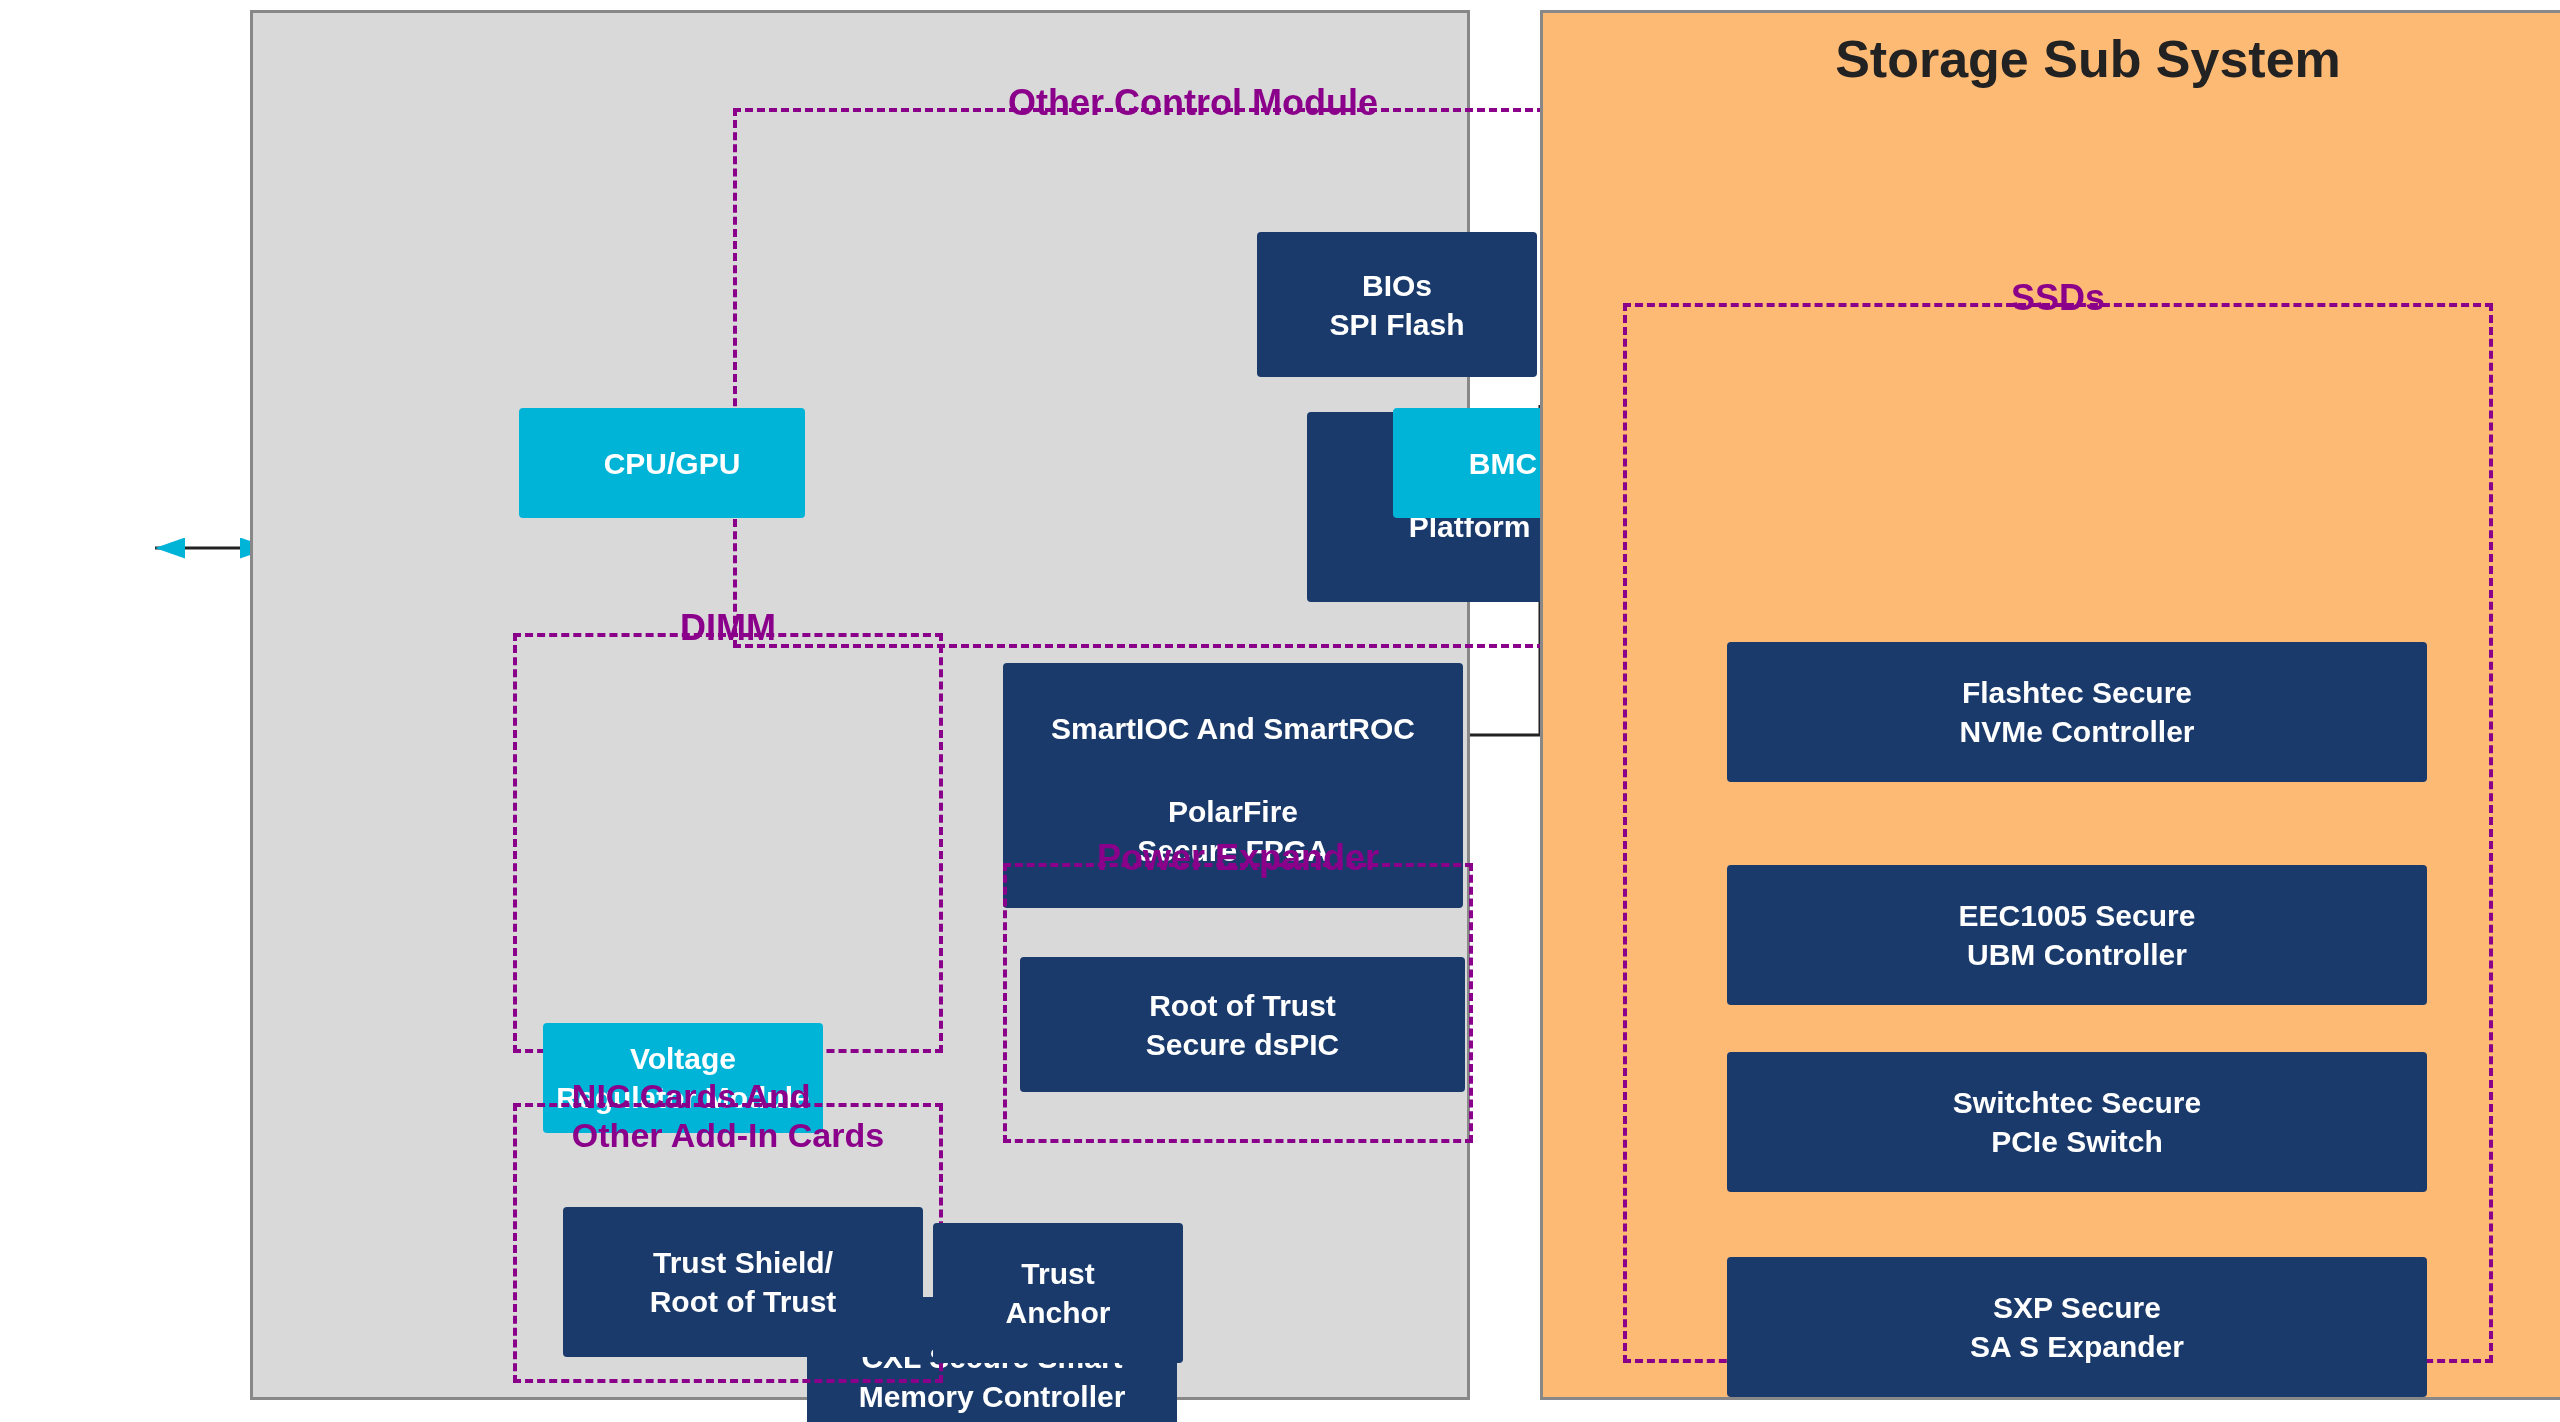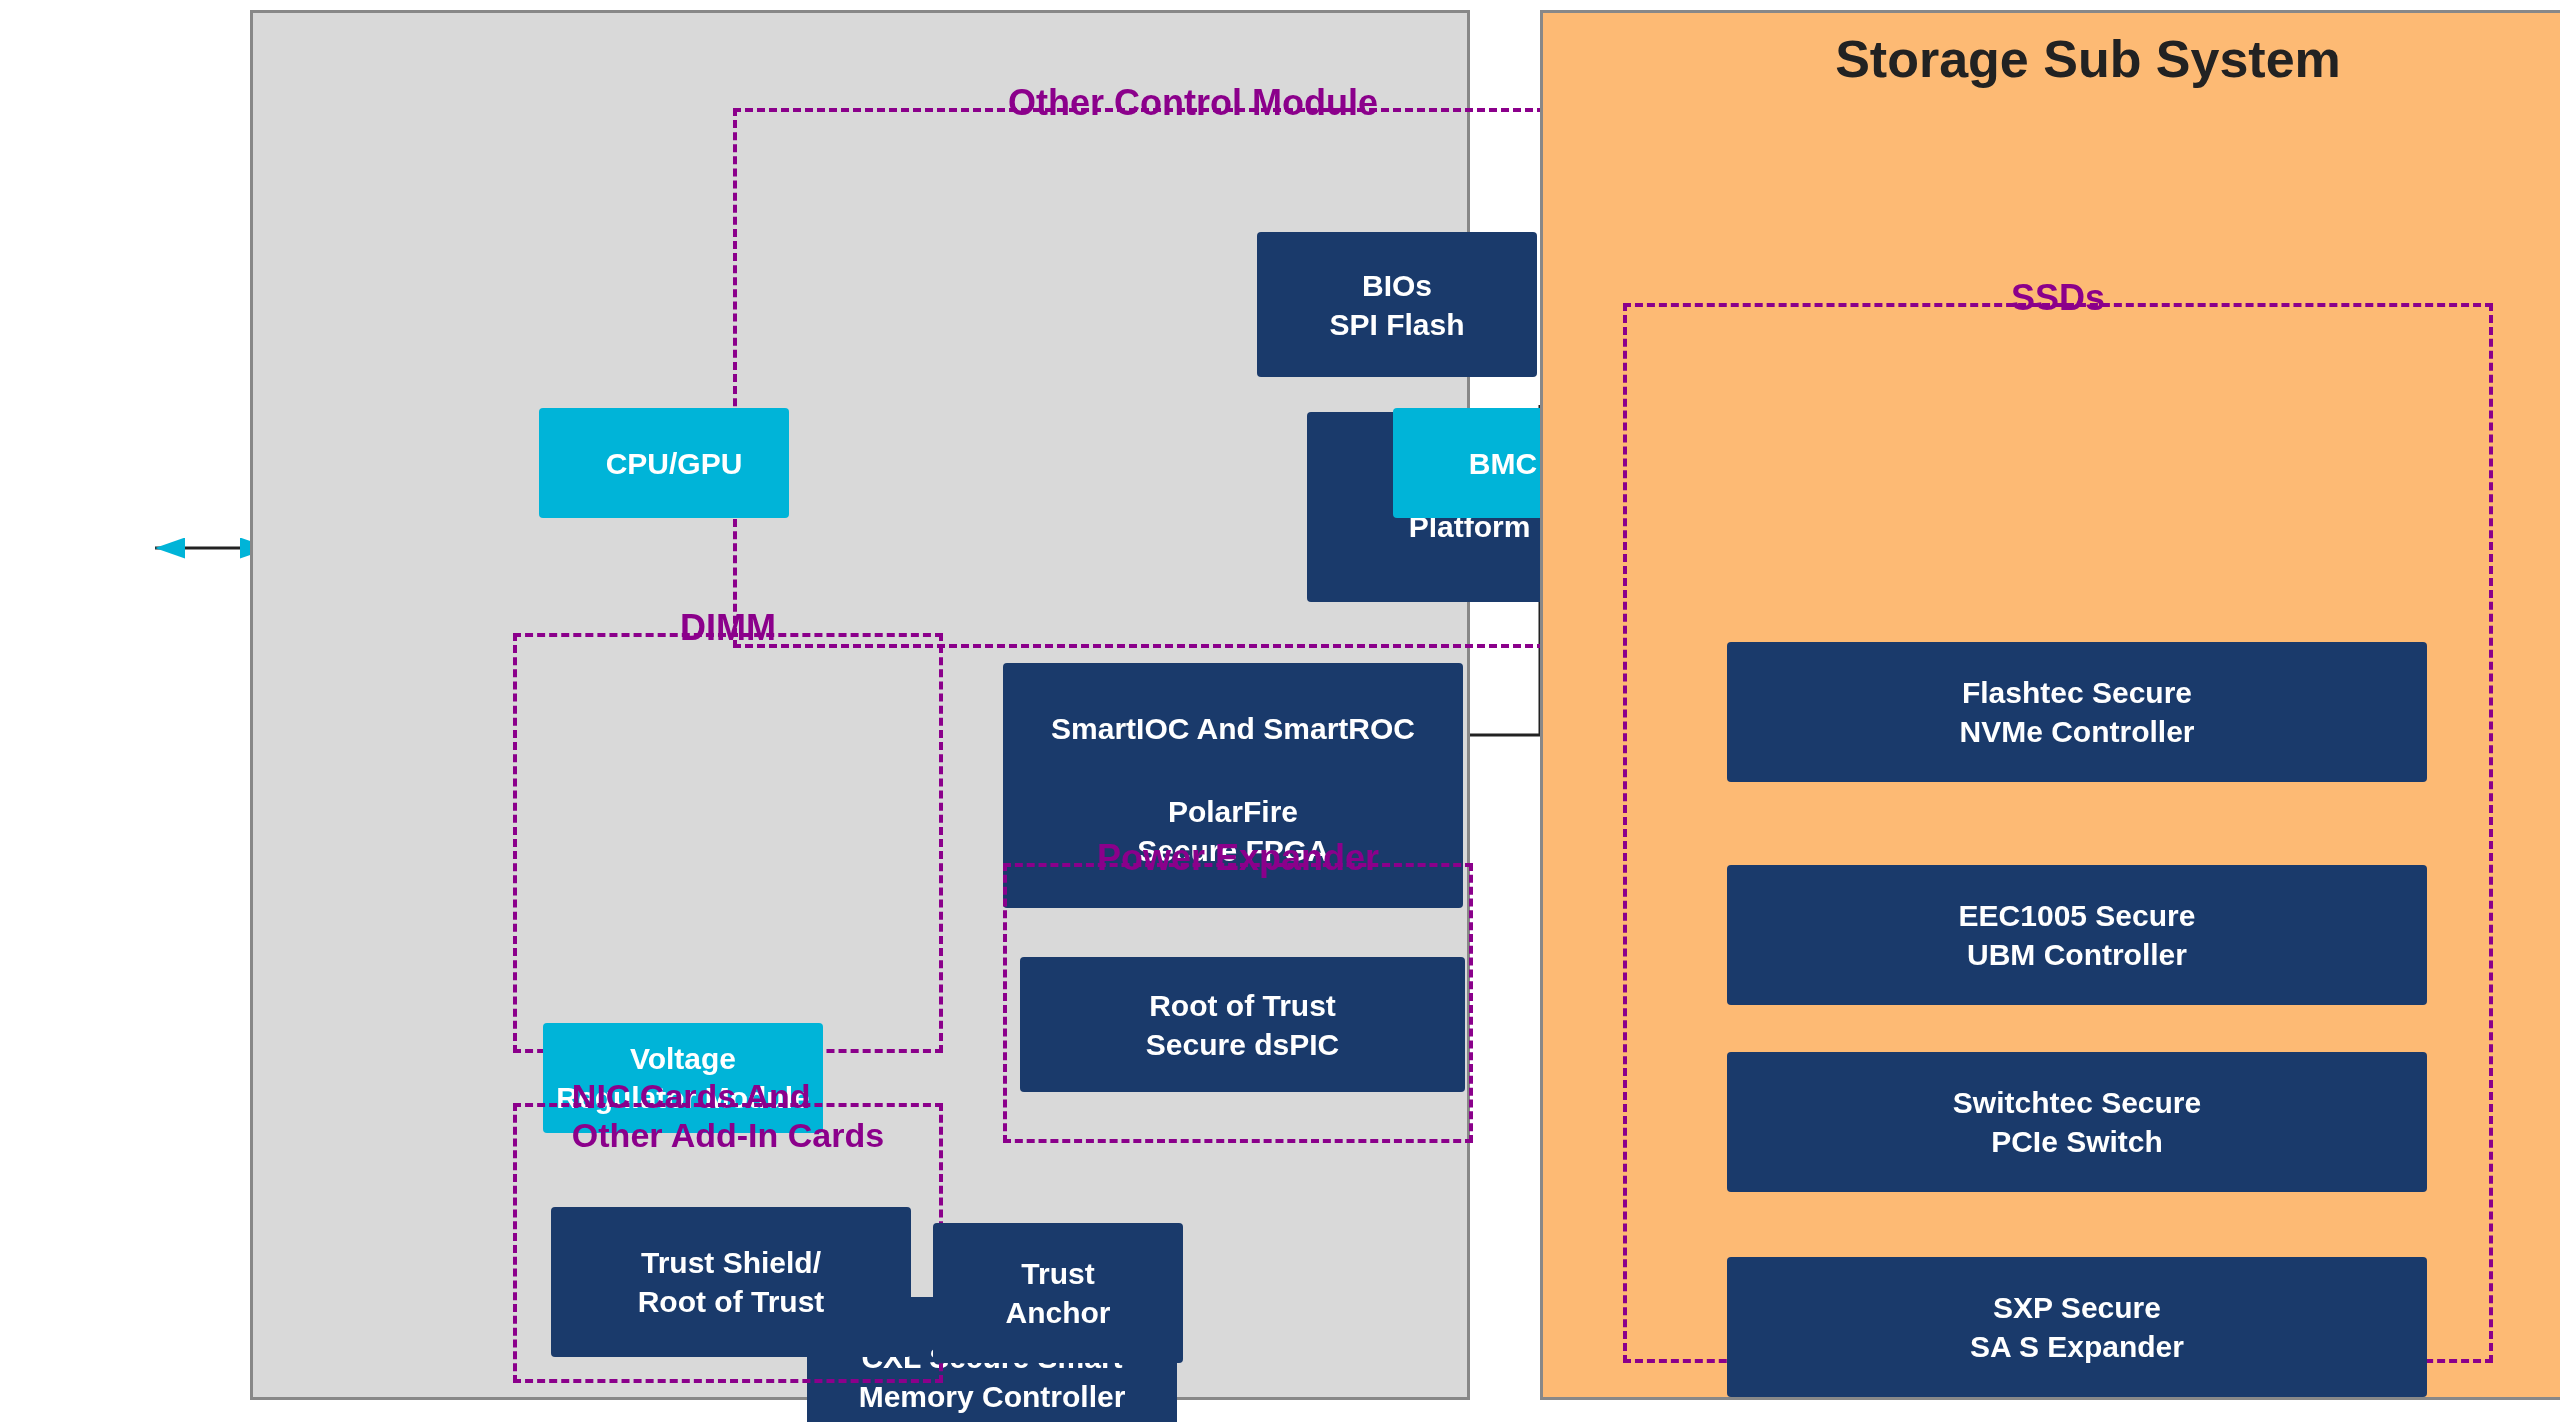--- a/index.html
+++ b/index.html
@@ -225,22 +225,22 @@
       left: 850px; top: 120px;
       width: 280px; height: 145px;
     }
     
     .trust-shield-box {
       left: 570px; top: 300px;
       width: 520px; height: 190px;
     }
     
     .cpu-box {
-      left: 286px; top: 395px;
-      width: 250px; height: 110px; padding-left: 20px;
+      left: 266px; top: 395px;
+      width: 286px; height: 110px; padding-left: 20px;
     }
     
     .bmc-box {
       left: 1140px; top: 395px;
       width: 220px; height: 110px;
     }
     
     .smartioc-box {
       left: 750px; top: 650px;
       width: 460px; height: 170px;
@@ -424,21 +424,21 @@
       <span class="power-label">Power Expander</span>
 
       <div class="box-dark rot-box" style="left:13px; top:90px; width:445px; height:135px;">
         <span>Root of Trust<br>Secure dsPIC</span>
       </div>
     </div>
 
     <div class="nic-box">
       <span class="nic-label">NIC Cards And<br>Other Add-In Cards</span>
 
-      <div class="box-dark trust-nic-box" style="position:absolute; left:34px; top:100px; width:360px; height:150px;">
+      <div class="box-dark trust-nic-box" style="position:absolute; left:46px; top:100px; width:360px; height:150px;">
         <span>Trust Shield/<br>Root of Trust</span>
       </div>
     </div>
 
     <div class="box-dark trust-anchor-box">
       <span>Trust<br>Anchor</span>
     </div>
 
   </div>
 

